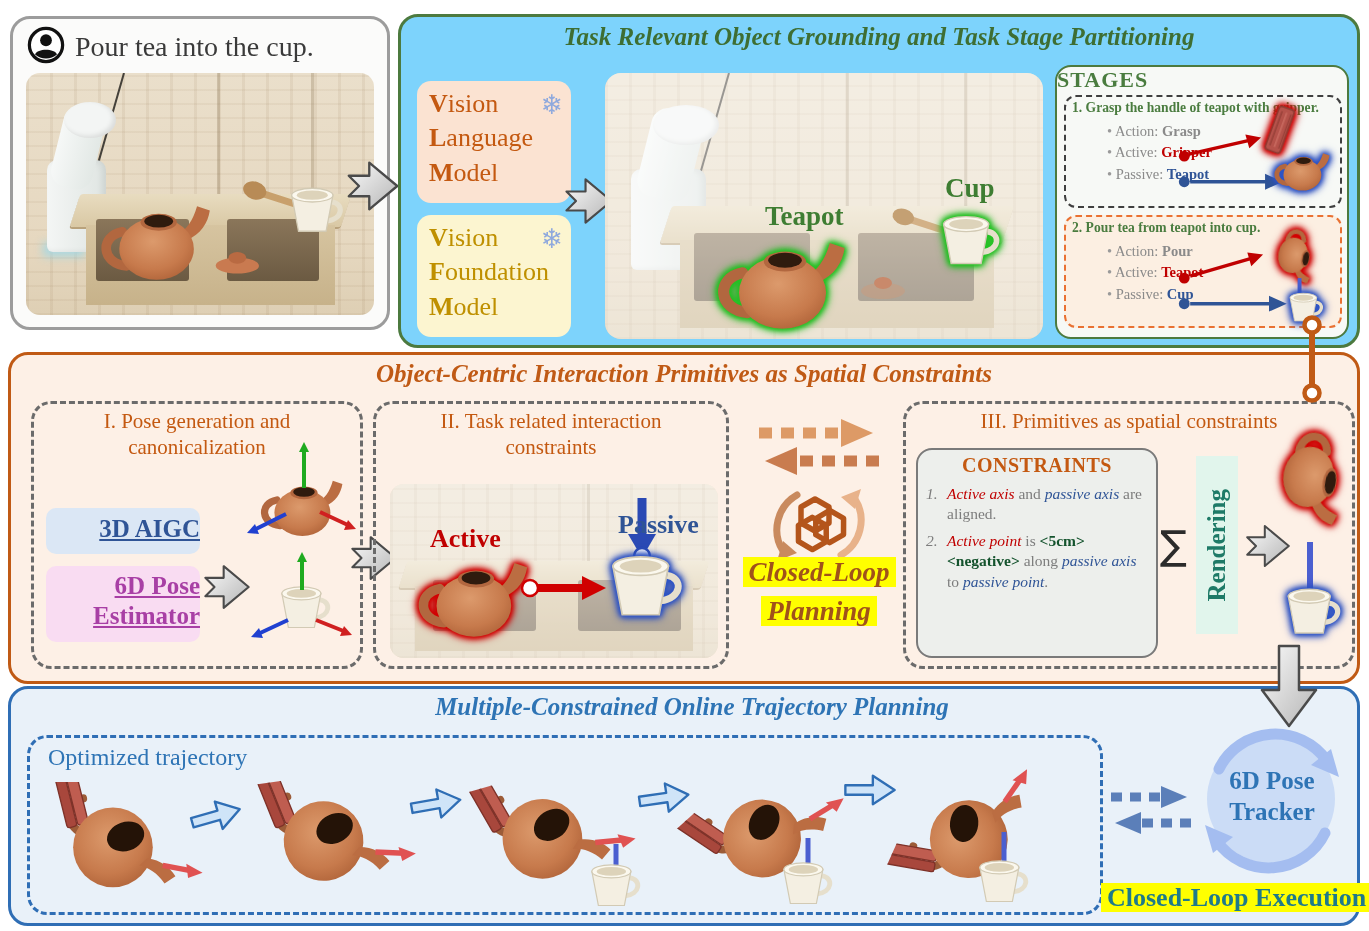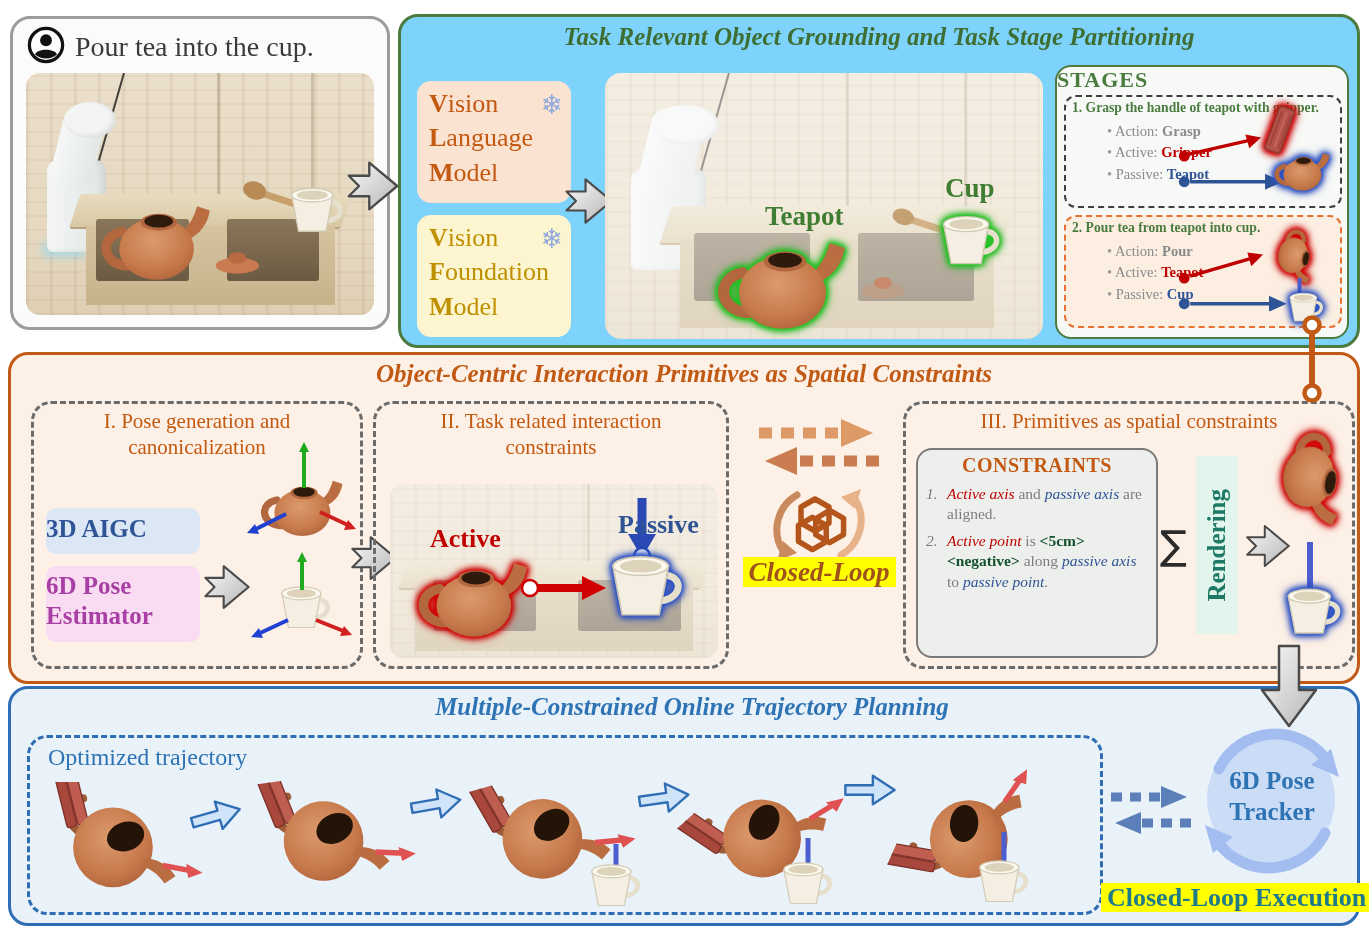--- a/index.html
+++ b/index.html
@@ -71,21 +71,21 @@
   .connector{left:1297px;top:316px;width:30px;height:86px;z-index:9;}
 
   
   .prim-box{left:8px;top:352px;width:1352px;height:332px;background:#fdf0e6;border:3px solid #c05a15;}
   .prim-title{position:absolute;left:0;right:0;top:5px;text-align:center;font-size:25px;font-weight:bold;font-style:italic;color:#c05a15;}
   .panel{position:absolute;top:46px;height:268px;border:3px dashed #6b6b6b;border-radius:20px;}
   .panel-title{position:absolute;left:0;right:0;top:4px;text-align:center;font-size:21px;color:#c45911;line-height:1.25;}
   .p1{left:20px;width:332px;}
   .p2{left:362px;width:356px;}
   .p3{left:892px;width:452px;}
-  .tagbox{position:absolute;border-radius:10px;text-align:left;font-weight:bold;font-size:25px;line-height:1.2;}
+  .tagbox{position:absolute;border-radius:10px;text-align:right;font-weight:bold;font-size:25px;line-height:1.2;text-decoration:underline;}
   .aigc{left:12px;top:104px;width:154px;height:46px;background:#dbe7f5;color:#2f5496;padding-top:6px;}
   .posest{left:12px;top:162px;width:154px;height:76px;background:#f9dcf2;color:#a83fa5;padding-top:5px;}
   .p2-img{position:absolute;left:14px;top:80px;width:328px;height:174px;border-radius:14px;overflow:hidden;}
   .lbl-active{position:absolute;z-index:6;color:#c00000;font-weight:bold;font-size:26px;}
   .lbl-passive{position:absolute;z-index:6;color:#2f5496;font-weight:bold;font-size:26px;}
   .mid-col{position:absolute;left:724px;top:60px;width:168px;height:250px;}
   .hl{background:#ffff00;padding:0 6px;}
   .planning{position:absolute;left:-14px;top:140px;width:196px;text-align:center;font-size:27px;font-weight:bold;font-style:italic;color:#a0521a;line-height:1.3;}
   .constraints{position:absolute;left:10px;top:44px;width:242px;height:210px;background:#edefec;border:2px solid #7a7a7a;border-radius:16px;padding:4px 8px 4px 8px;}
   .constraints-title{text-align:center;font-size:20px;font-weight:bold;color:#c45911;letter-spacing:.5px;}
@@ -426,20 +426,21 @@
           <g>
               <path d="M-4,-26 L10,-18 L10,-2 L-4,6 L-18,-2 L-18,-18 Z" transform="rotate(120)"></path>
             </g>
           <g>
               <path d="M-4,-26 L10,-18 L10,-2 L-4,6 L-18,-2 L-18,-18 Z" transform="rotate(240)"></path>
             </g>
         </g>
       </svg>
       <div class="planning">
         <div><span class="hl">Closed-Loop</span></div>
+        <div style="margin-top:4px"><span class="hl">Planning</span></div>
       </div>
     </div>
 
     <div class="panel p3">
       <div class="panel-title">III. Primitives as spatial constraints</div>
       <div class="constraints">
         <div class="constraints-title">CONSTRAINTS</div>
         <div class="citem">
           <span class="cnum">1.</span>
           <span><span class="seg-active">Active axis</span><span class="seg-plain"> and </span><span class="seg-passive">passive axis</span><span class="seg-plain"> are aligned.</span></span>

